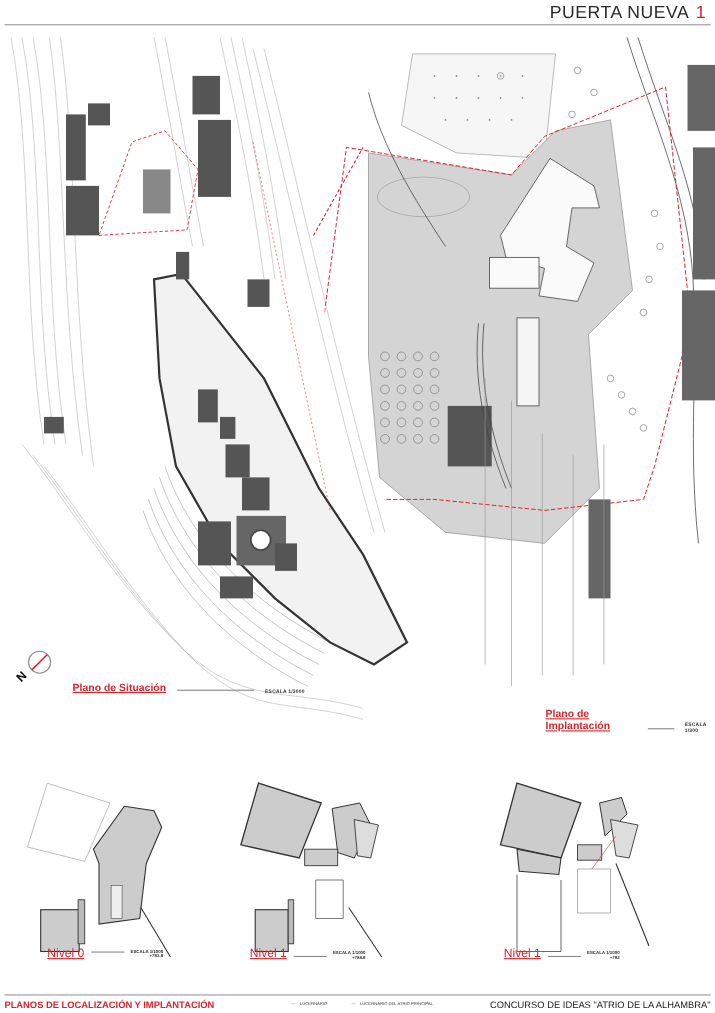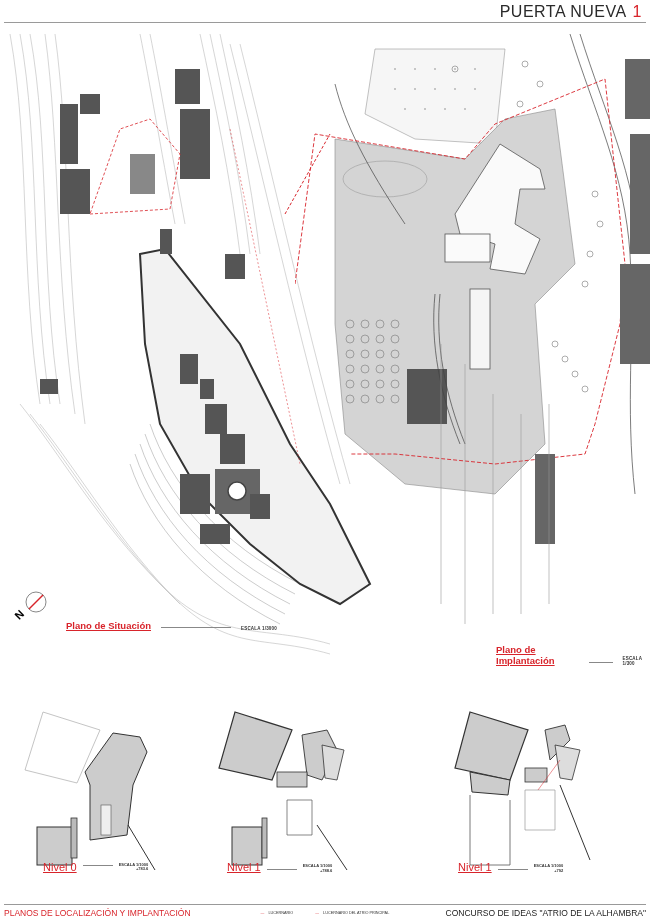--- a/index.html
+++ b/index.html
@@ -18,21 +18,21 @@
   .cap-imp{left:496px;top:644px;}
   .north{position:absolute;left:10px;top:588px;width:40px;height:34px;}
   .level{position:absolute;top:700px;width:210px;height:175px;}
   .level svg{position:absolute;left:0;top:0;}
   .lvl-cap{position:absolute;bottom:2px;display:flex;align-items:flex-end;gap:6px;}
   .lvl-cap .lvl-name{color:#d8242b;font-size:11px;text-decoration:underline;}
   .lvl-cap .lvl-line{height:1px;width:30px;background:#888;margin-bottom:3px;}
   .lvl-cap .lvl-scale{font-size:4px;line-height:4.5px;color:#333;font-weight:bold;text-align:right;}
   .footer-line{position:absolute;top:904px;left:4px;width:642px;height:1px;background:#999;}
   .footer{position:absolute;top:907px;left:4px;width:642px;height:12px;display:flex;align-items:center;}
-  .footer .f-left{color:#d8242b;font-size:8.5px;font-weight:normal;}
+  .footer .f-left{color:#d8242b;font-size:8.5px;font-weight:bold;}
   .footer .legend{display:flex;gap:4px;align-items:center;font-size:3.8px;color:#333;margin-left:70px;}
   .footer .legend .swatch{color:#d8242b;}
   .footer .legend2{margin-left:22px;}
   .footer .f-right{margin-left:auto;font-size:8.5px;color:#222;}
 </style>
 </head>
 <body>
 
 <div class="title">
   <span>PUERTA NUEVA</span><span class="num">1</span>

